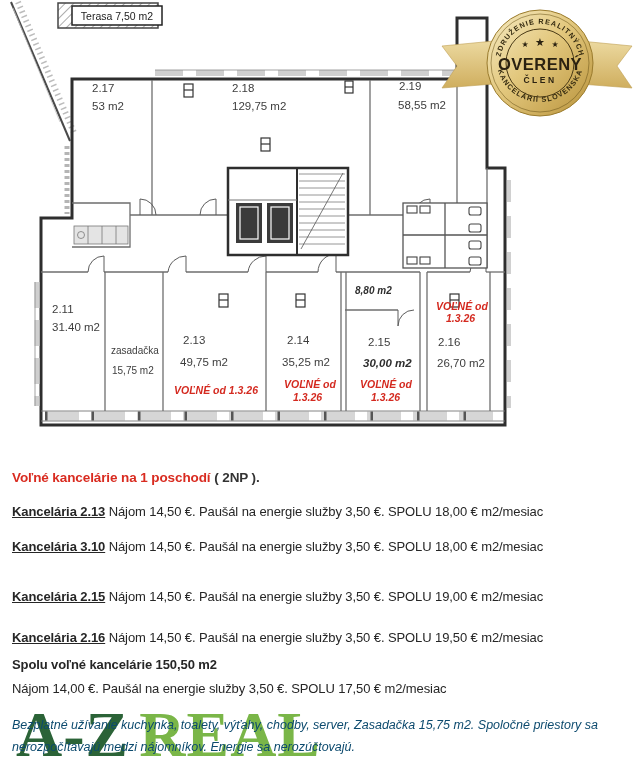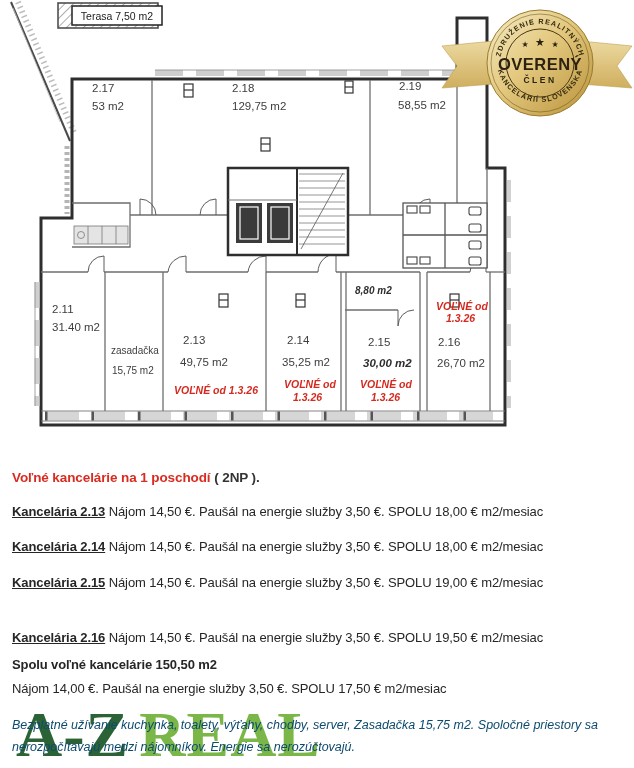--- a/index.html
+++ b/index.html
@@ -239,23 +239,23 @@
   
   <div class="textblock">
     <div class="tline heading" style="top:470px">
       <span>Voľné kancelárie na 1 poschodí</span><span class="suffix"> ( 2NP ).</span>
     </div>
 
     <div class="tline" style="top:504px">
       <b>Kancelária 2.13</b><span> Nájom 14,50 €. Paušál na energie služby 3,50 €. SPOLU 18,00 € m2/mesiac</span>
     </div>
     <div class="tline" style="top:539px">
-      <b>Kancelária 2.14</b><span> Nájom 14,50 €. Paušál na energie služby 3,50 €. SPOLU 18,00 € m2/mesiac</span>
-    </div>
-    <div class="tline" style="top:575px">
+      <b>Kancelária 3.10</b><span> Nájom 14,50 €. Paušál na energie služby 3,50 €. SPOLU 18,00 € m2/mesiac</span>
+    </div>
+    <div class="tline" style="top:589px">
       <b>Kancelária 2.15</b><span> Nájom 14,50 €. Paušál na energie služby 3,50 €. SPOLU 19,00 € m2/mesiac</span>
     </div>
     <div class="tline two-line" style="top:628px;width:610px">
       <b>Kancelária 2.16</b><span> Nájom 14,50 €. Paušál na energie služby 3,50 €. SPOLU 19,50 € m2/mesiac</span><br>
     </div>
 
     <div class="tline" style="top:657px;font-weight:bold">Spolu voľné kancelárie 150,50 m2</div>
     <div class="tline" style="top:681px">Nájom 14,00 €. Paušál na energie služby 3,50 €. SPOLU 17,50 € m2/mesiac</div>
   </div>
 

